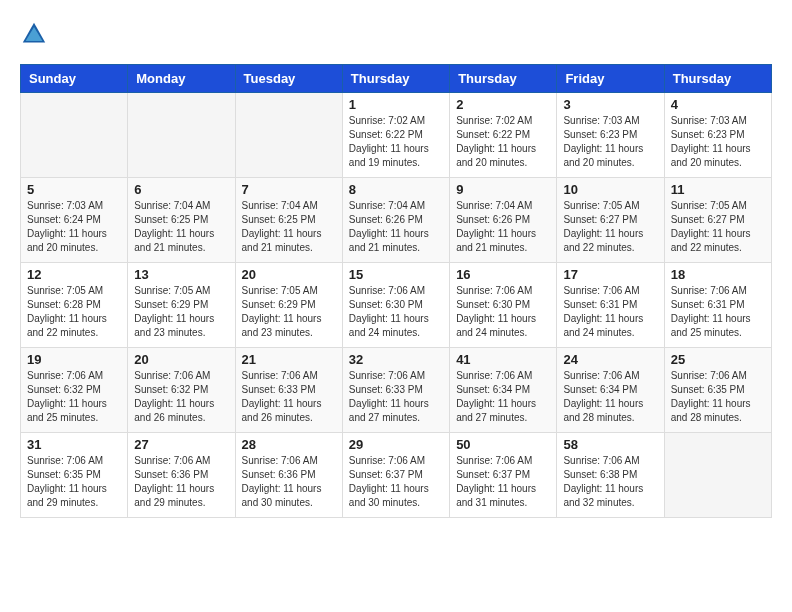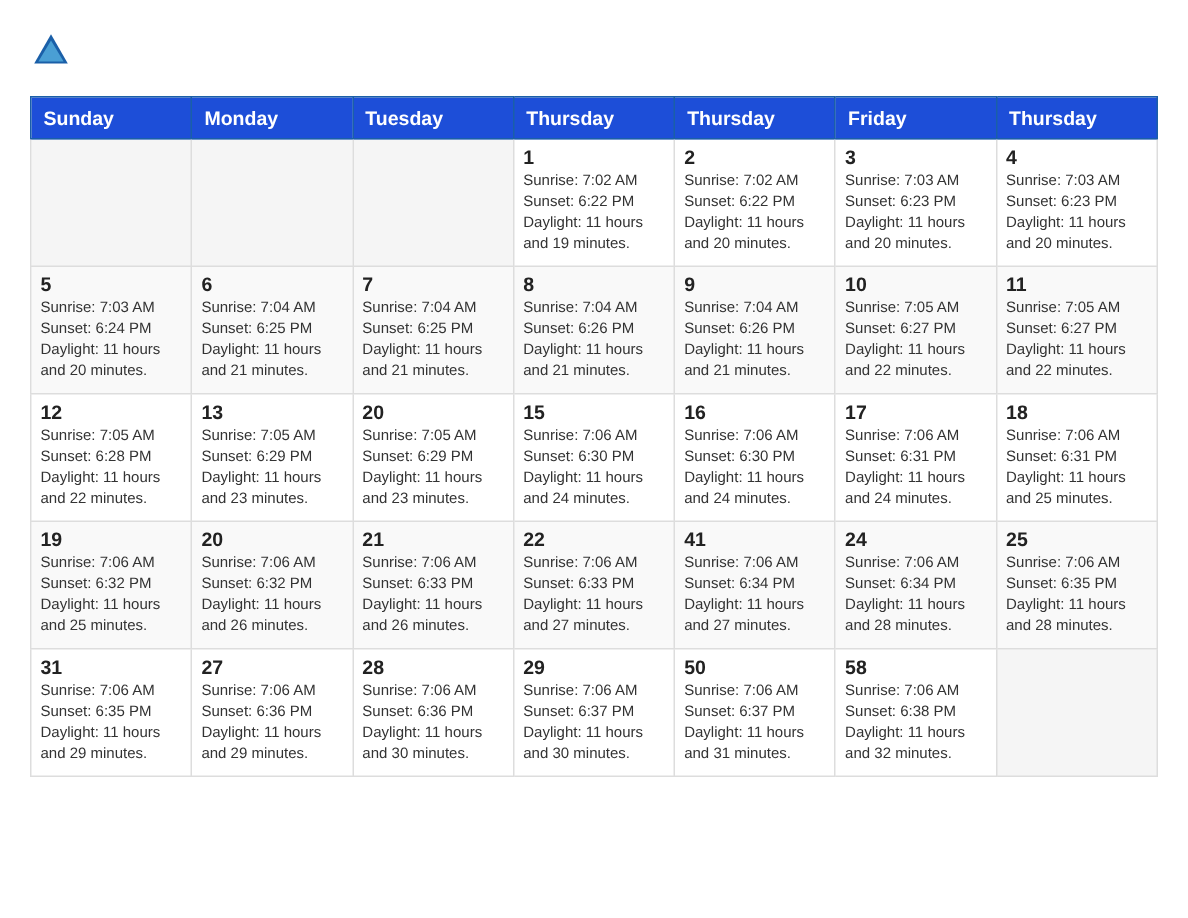--- a/index.html
+++ b/index.html
@@ -271,21 +271,21 @@
 and 26 minutes.</div>
         </td>
         <td>
           <div class="day-num">21</div>
           <div class="day-info" style="white-space: pre-line;">Sunrise: 7:06 AM
 Sunset: 6:33 PM
 Daylight: 11 hours
 and 26 minutes.</div>
         </td>
         <td>
-          <div class="day-num">22</div>
+          <div class="day-num">32</div>
           <div class="day-info" style="white-space: pre-line;">Sunrise: 7:06 AM
 Sunset: 6:33 PM
 Daylight: 11 hours
 and 27 minutes.</div>
         </td>
         <td>
           <div class="day-num">41</div>
           <div class="day-info" style="white-space: pre-line;">Sunrise: 7:06 AM
 Sunset: 6:34 PM
 Daylight: 11 hours

